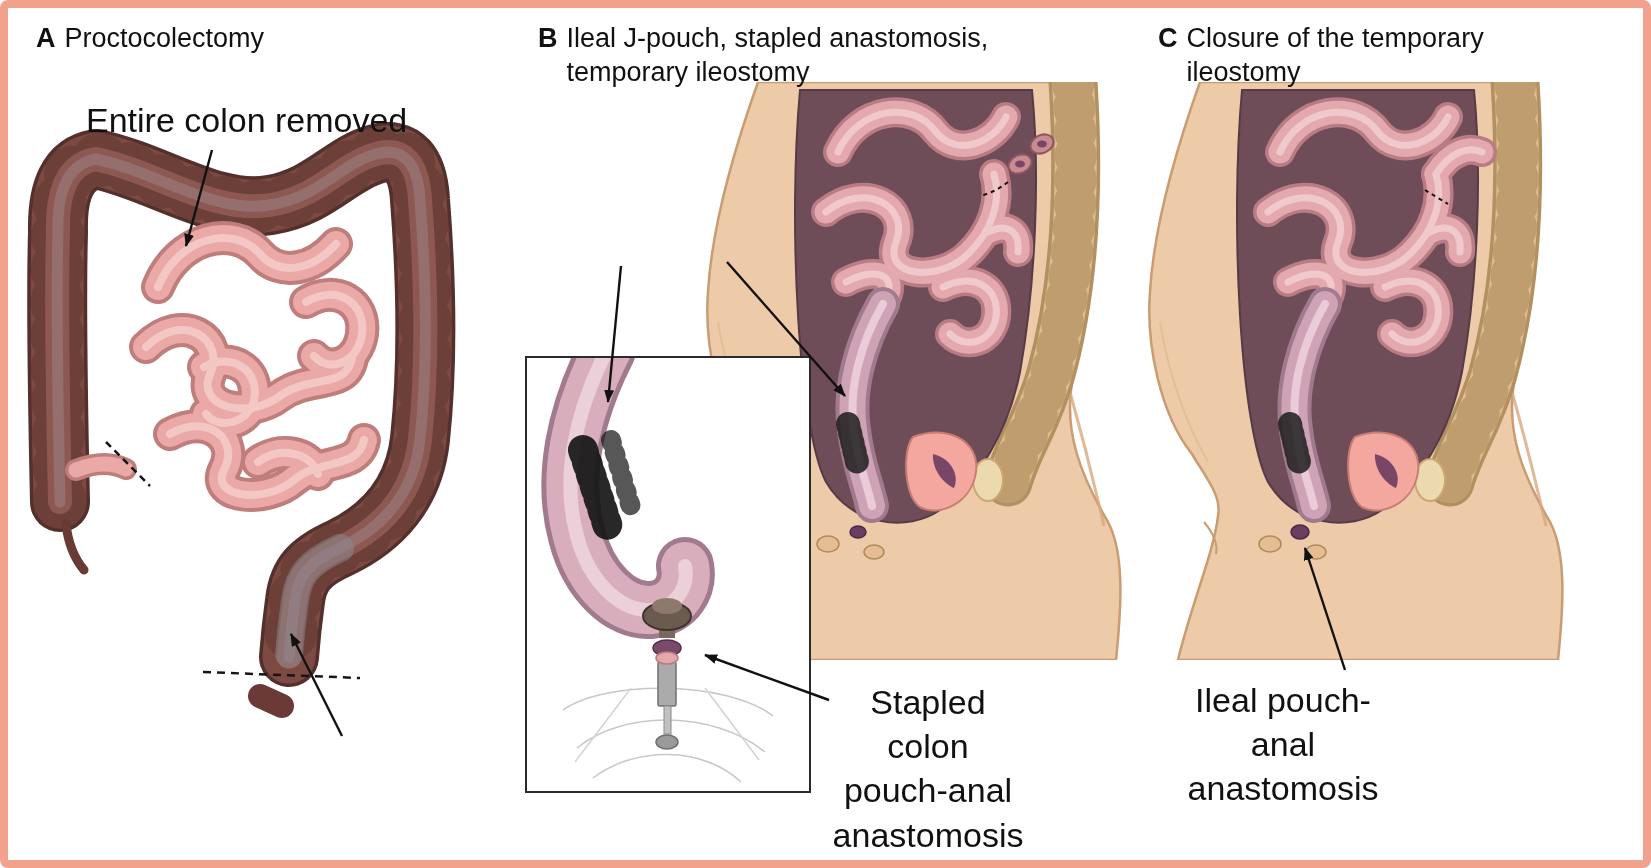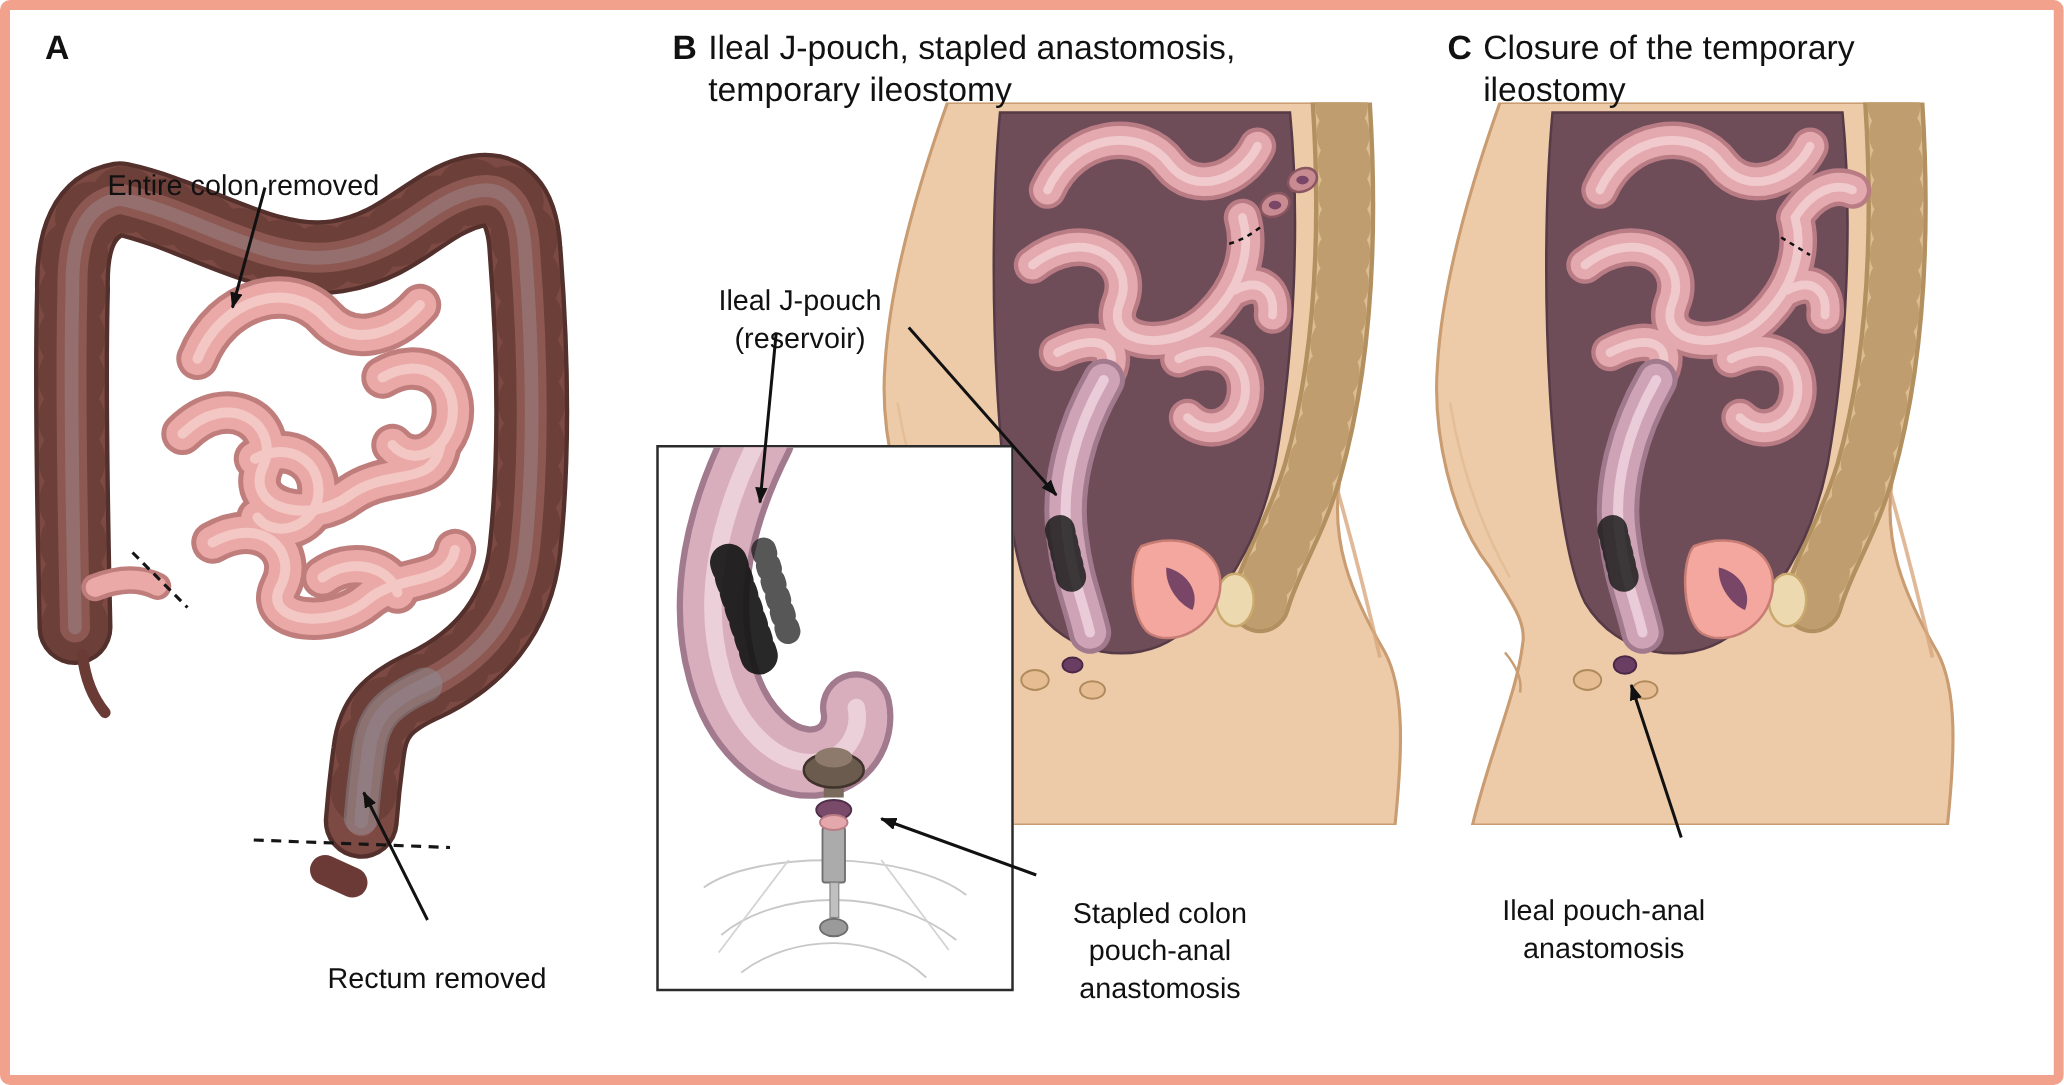--- a/index.html
+++ b/index.html
@@ -3,34 +3,35 @@
 <meta charset="utf-8">
 <style>
   html,body{margin:0;padding:0;}
   body{width:1651px;height:868px;background:#ffffff;font-family:"Liberation Sans",sans-serif;color:#111111;}
   .figure{position:relative;width:1651px;height:868px;background:#ffffff;overflow:hidden;}
   .frame{position:absolute;inset:0;border:8px solid #f2a18d;border-radius:8px;pointer-events:none;z-index:10;}
   .abs{position:absolute;}
   .panel-title{display:flex;gap:9px;font-size:27px;line-height:1.25;z-index:6;}
   .panel-letter{font-weight:700;}
   .ttext{white-space:pre-line;}
-  .lbl{font-size:23px;line-height:1.3;white-space:pre-line;z-index:6;margin-top:36px;}
+  .lbl{font-size:34px;line-height:1.3;white-space:pre-line;z-index:6;}
   .center{text-align:center;}
   .inset{border:2px solid #2b2b2b;background:#ffffff;z-index:3;}
   svg{display:block;}
   .illus{z-index:1;}
   .arrows{z-index:5;pointer-events:none;left:0;top:0;}
 </style>
 </head>
 <body>
 
 <div class="figure">
 
   <div class="abs panel-title" style="left:36px;top:22px">
     <span class="panel-letter">A</span>
+    <span class="ttext">Proctocolectomy</span>
   </div>
 
   <svg class="abs illus" style="left:8px;top:112px" width="490" height="660" viewBox="0 0 490 660">
     <defs>
       <path id="colonC" d="M52,390 C50,300 48,190 50,120 C49,78 60,52 88,47 C150,60 205,102 262,93 C312,85 332,52 368,42 C396,34 410,52 412,88 C418,165 420,252 412,327 C406,382 374,416 332,436 C301,450 290,463 287,489 C283,518 282,532 281,545"></path>
       <g id="gutA">
         <path d="M150,175 C170,125 225,112 252,142 C272,165 305,158 328,132"></path>
         <path d="M138,235 C175,198 218,228 202,262 C188,296 240,308 272,284 C302,262 338,278 344,246"></path>
         <path d="M162,322 C200,300 232,328 216,358 C202,386 258,392 286,368 C312,346 350,358 356,328"></path>
         <path d="M196,255 C224,240 252,258 246,288 C240,312 210,318 198,302"></path>
@@ -62,21 +63,20 @@
       <use href="#gutA" stroke="#bf7e7c" stroke-width="34"></use>
       <use href="#gutA" stroke="#eaa9a6" stroke-width="26"></use>
       <use href="#gutA" stroke="#f6d2cf" stroke-width="8" opacity="0.75"></use>
     </g>
 
     <path d="M98,330 L142,374" stroke="#151515" stroke-width="2.5" stroke-dasharray="7 5" fill="none"></path>
     <path d="M195,560 L352,566" stroke="#151515" stroke-width="2.5" stroke-dasharray="8 6" fill="none"></path>
   </svg>
 
   <div class="abs lbl" style="left:86px;top:98px">Entire colon removed</div>
-  <div class="abs lbl" style="left:262px;top:732px">Rectum removed</div>
 
   <div class="abs panel-title" style="left:538px;top:22px">
     <span class="panel-letter">B</span>
     <span class="ttext">Ileal J-pouch, stapled anastomosis,
 temporary ileostomy</span>
   </div>
 
   <svg class="abs illus" style="left:688px;top:82px" width="445" height="578" viewBox="0 0 445 578">
     <defs>
       <path id="spineB" d="M385,0 C392,110 386,210 362,295 C348,342 330,365 320,400"></path>
@@ -165,22 +165,20 @@
       <g>
         <ellipse cx="140" cy="290" rx="14" ry="8" fill="#7a4a6a" stroke="#4f2f49" stroke-width="1.5"></ellipse>
         <ellipse cx="140" cy="300" rx="11" ry="6" fill="#e3a7ac" stroke="#b97c84" stroke-width="1.5"></ellipse>
         <rect x="132" y="264" width="16" height="16" fill="#7a6a5e"></rect>
         <ellipse cx="140" cy="258" rx="24" ry="14" fill="#6b5a4e" stroke="#3f332b" stroke-width="2"></ellipse>
         <ellipse cx="140" cy="248" rx="15" ry="8" fill="#8d7a6c"></ellipse>
       </g>
     </svg>
   </div>
 
-  <div class="abs lbl center" style="left:540px;top:190px;width:200px">Ileal J-pouch
-(reservoir)</div>
   <div class="abs lbl center" style="left:828px;top:680px;width:200px">Stapled colon
 pouch-anal
 anastomosis</div>
 
   <div class="abs panel-title" style="left:1158px;top:22px">
     <span class="panel-letter">C</span>
     <span class="ttext">Closure of the temporary
 ileostomy</span>
   </div>
 

